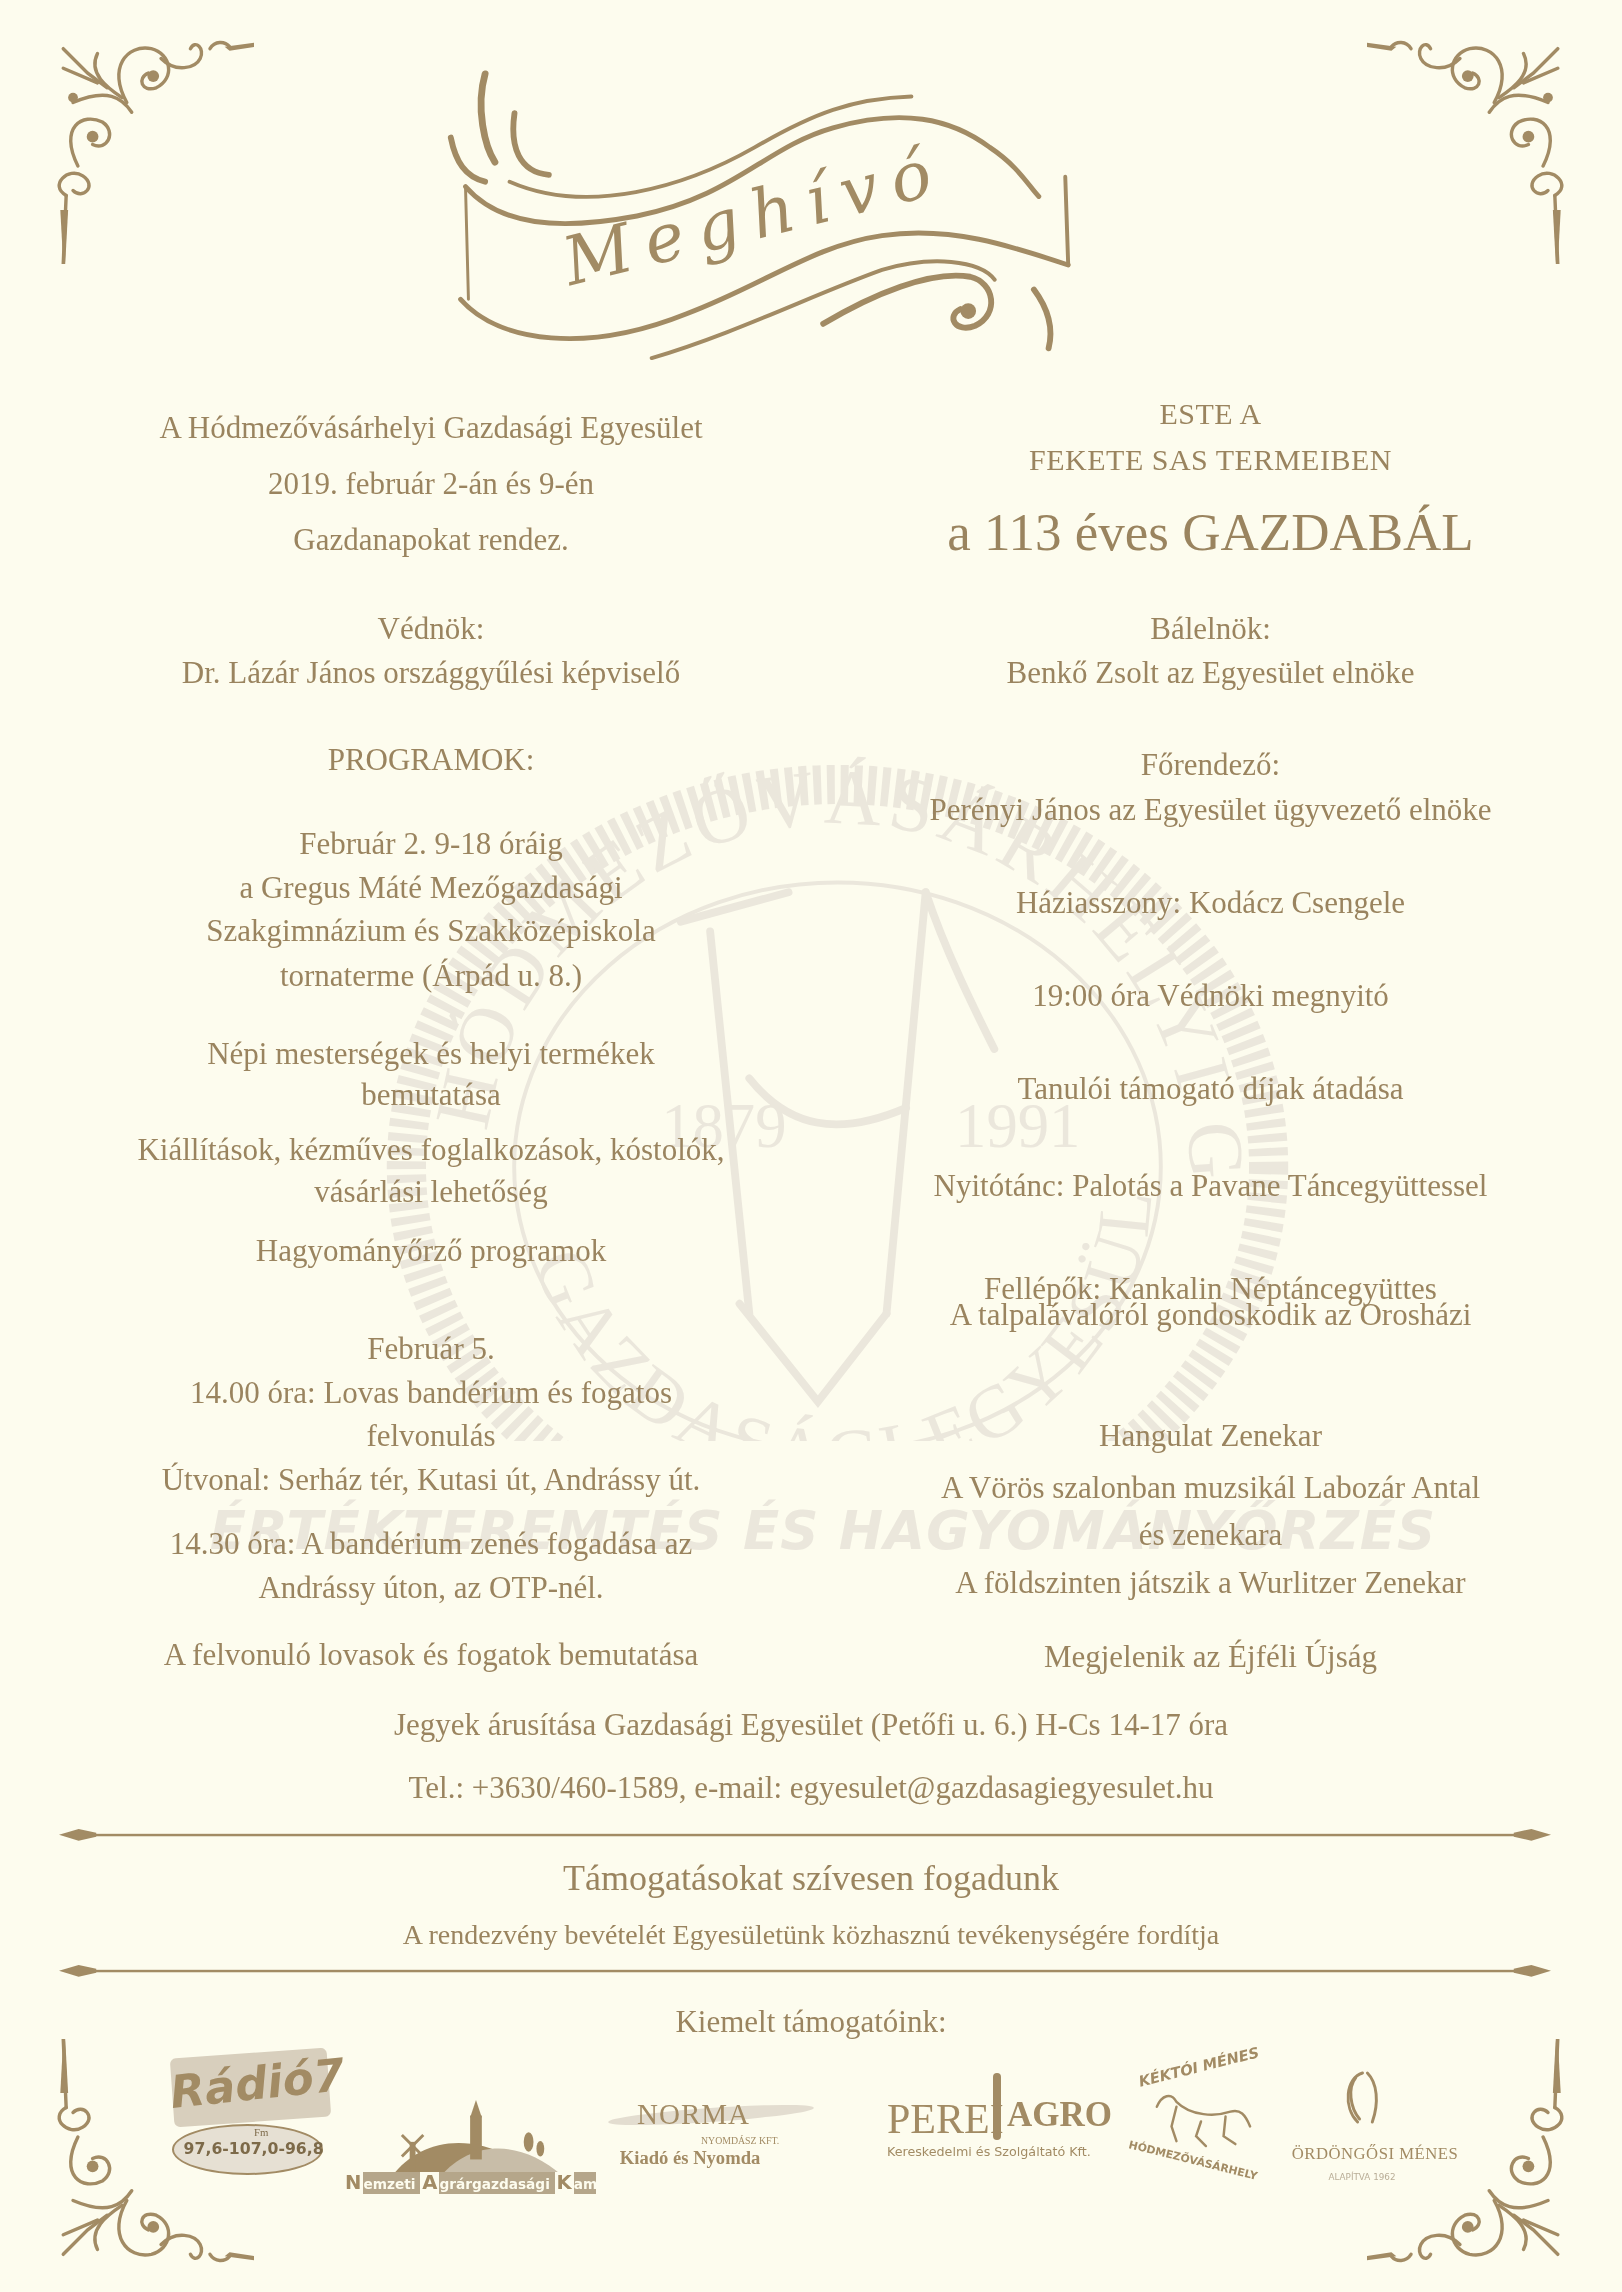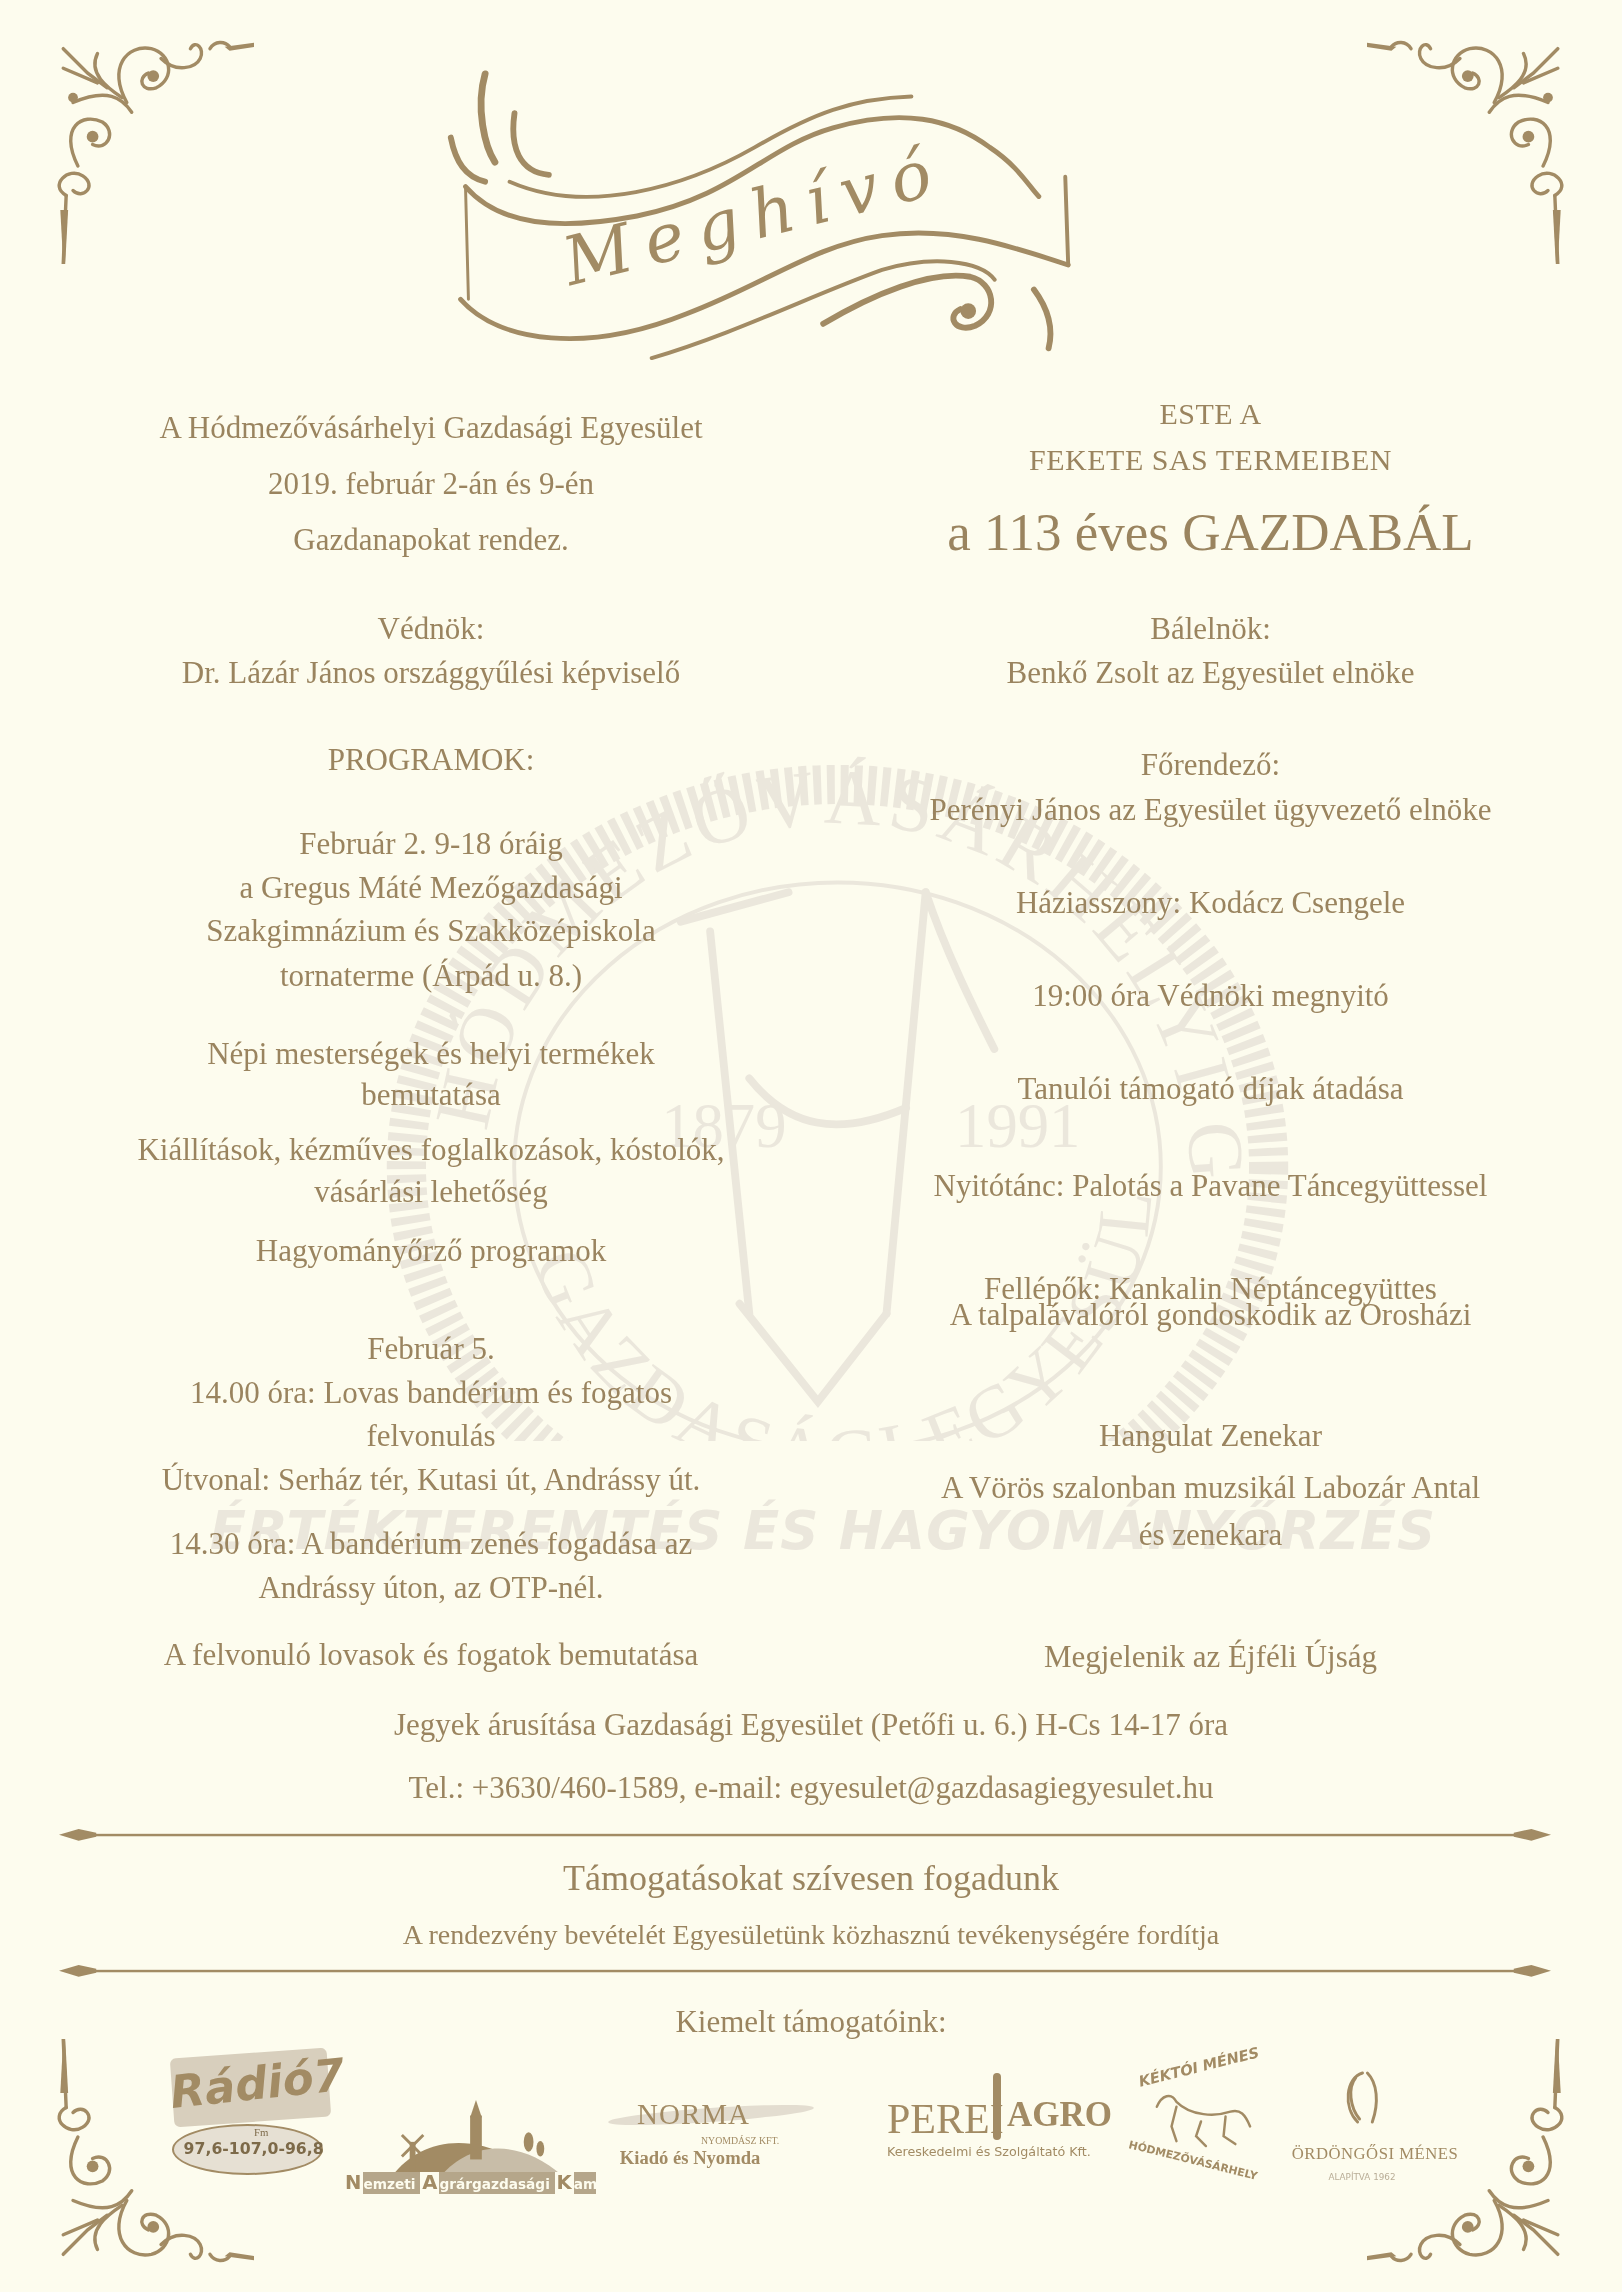--- a/index.html
+++ b/index.html
@@ -195,20 +195,21 @@
   <div class="line t32" style="top:885px">Háziasszony: Kodácz Csengele</div>
   <div class="line t32" style="top:978px">19:00 óra Védnöki megnyitó</div>
   <div class="line t32" style="top:1071px">Tanulói támogató díjak átadása</div>
   <div class="line t32" style="top:1168px">Nyitótánc: Palotás a Pavane Táncegyüttessel</div>
   <div class="line t32" style="top:1271px">Fellépők: Kankalin Néptáncegyüttes</div>
 
   <div class="line t32" style="top:1297px">A talpalávalóról gondoskodik az Orosházi</div>
   <div class="line t32" style="top:1418px">Hangulat Zenekar</div>
   <div class="line t32" style="top:1470px">A Vörös szalonban muzsikál Labozár Antal</div>
   <div class="line t32" style="top:1517px">és zenekara</div>
+  <div class="line t32" style="top:1565px">A földszinten játszik a Wurlitzer Zenekar</div>
   <div class="line t32" style="top:1639px">Megjelenik az Éjféli Újság</div>
 </div>
 
 <div class="line t32" style="top:1707px">Jegyek árusítása Gazdasági Egyesület (Petőfi u. 6.) H-Cs 14-17 óra</div>
 <div class="line t32" style="top:1770px">Tel.: +3630/460-1589, e-mail: egyesulet@gazdasagiegyesulet.hu</div>
 
 <svg class="divider" style="top:1825px" viewBox="0 0 1522 20" preserveAspectRatio="none">
   <rect x="36" y="9" width="1450" height="2.5" fill="#a28b64"></rect>
   <path d="M0 10 L20 4 L38 8 L38 12 L20 16 Z" fill="#a28b64"></path>
   <path d="M1522 10 L1502 4 L1484 8 L1484 12 L1502 16 Z" fill="#a28b64"></path>

